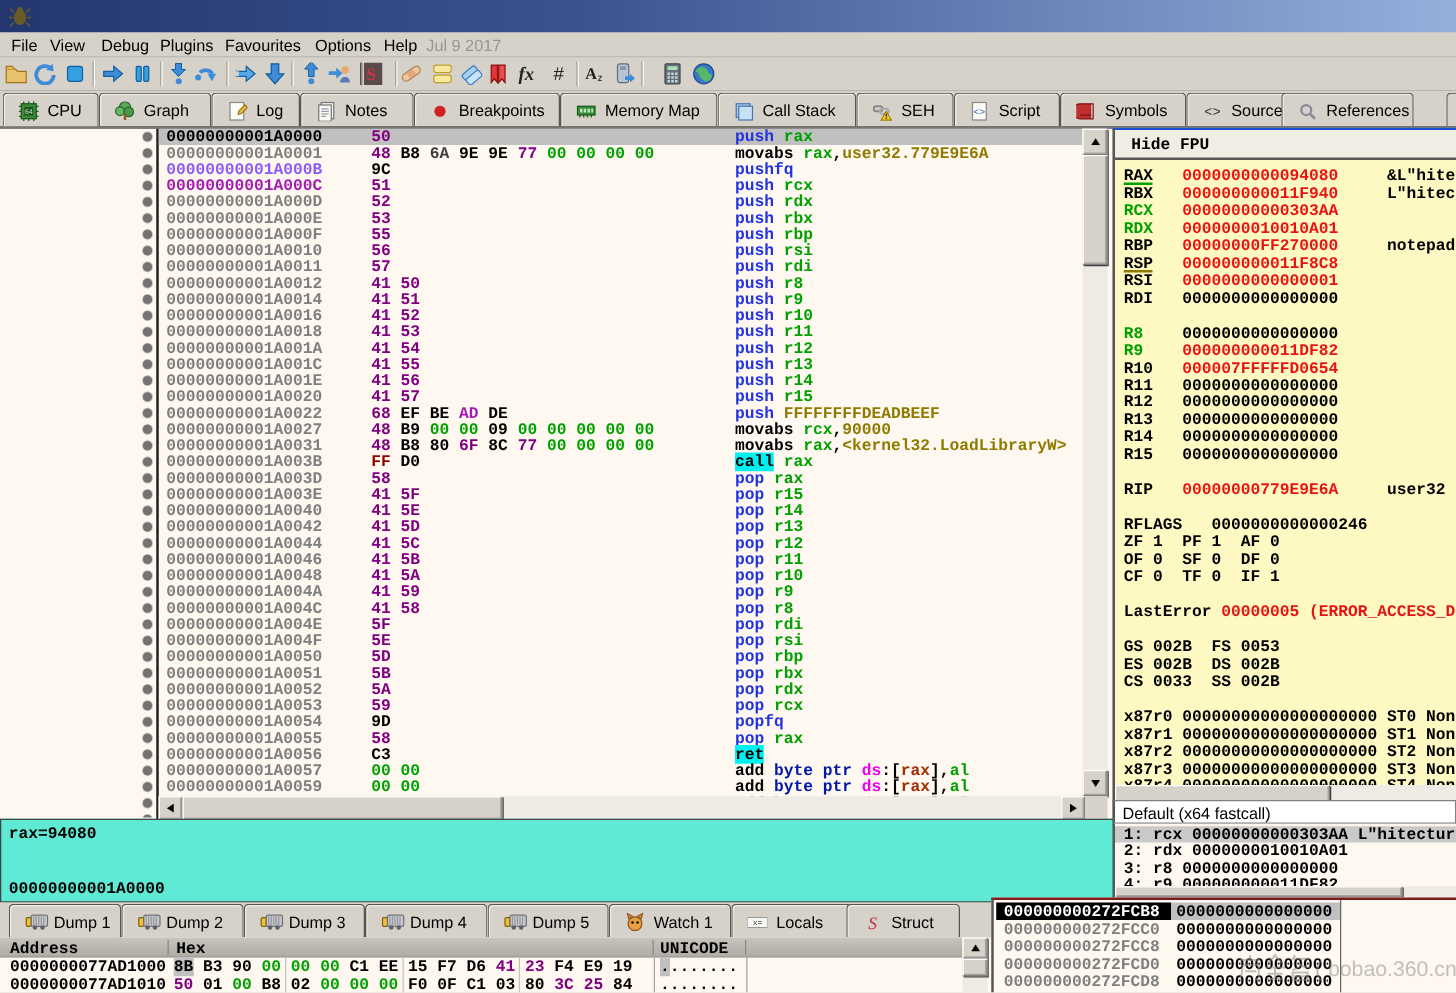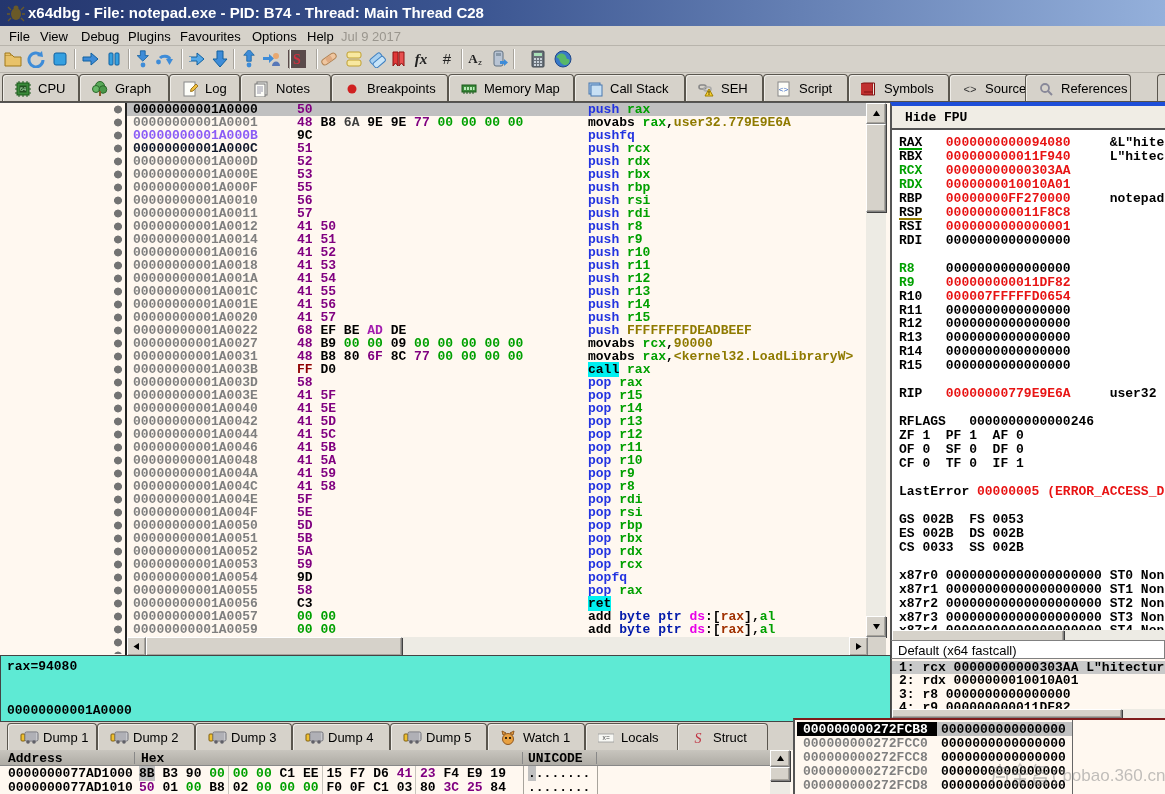--- a/index.html
+++ b/index.html
@@ -19,21 +19,20 @@
 </style></head><body>
 
 <div class="abs" style="left:0;top:0;width:1165px;height:26px;background:linear-gradient(90deg,#24366E,#3A5490 40%,#94B0DB)">
   <svg style="position:absolute;left:7px;top:4px" width="18" height="18" viewBox="0 0 18 18">
       <ellipse cx="9" cy="10" rx="5" ry="6" fill="#6A5A28"></ellipse>
       <circle cx="9" cy="4" r="2.5" fill="#6A5A28"></circle>
       <g stroke="#6A5A28" stroke-width="1.4">
         <path d="M4 6L1 3M14 6l3-3M3 10H0M15 10h3M4 14l-3 3M14 14l3 3"></path>
       </g>
     </svg>
-  <span style="position:absolute;left:28px;top:4px;font-size:15px;font-weight:bold;color:#FFF">x64dbg - File: notepad.exe - PID: B74 - Thread: Main Thread C28</span>
 </div>
 
 <div class="abs" style="left:0;top:26px;width:1165px;height:20px;background:#D6D2CA;border-bottom:1px solid #B8B4AC">
   <span style="position:absolute;left:9px;top:3px;font-size:13px">File</span>
   <span style="position:absolute;left:40px;top:3px;font-size:13px">View</span>
   <span style="position:absolute;left:81px;top:3px;font-size:13px">Debug</span>
   <span style="position:absolute;left:128px;top:3px;font-size:13px">Plugins</span>
   <span style="position:absolute;left:180px;top:3px;font-size:13px">Favourites</span>
   <span style="position:absolute;left:252px;top:3px;font-size:13px">Options</span>
   <span style="position:absolute;left:307px;top:3px;font-size:13px">Help</span>
@@ -257,21 +256,21 @@
   <div class="abs" style="left:0;top:28px;width:1165px;height:1px;background:#55524C;z-index:2"></div>
 </div>
 
 <div class="abs" style="left:0;top:102px;width:890px;height:553px;background:#FFF8F0;border-top:1px solid #555">
   <div class="abs" style="left:111px;top:0;width:14px;height:551px;background-image:radial-gradient(circle at 7px 6.5px,#737373 3.6px,rgba(0,0,0,0) 4.3px);background-size:14px 13px"></div>
   <div class="abs" style="left:125px;top:0;width:2px;height:553px;background:#222"></div>
   <div class="abs" style="left:127px;top:-0.5px;width:739px;height:13px;background:#C0C0C0"></div>
   <pre class="abs" style="left:133px;top:-0.5px;font-weight:bold"><b style="color:#000">00000000001A0000</b>
 <b style="color:#7F7F7F">00000000001A0001</b>
 <b style="color:#8b5cf6">00000000001A000B</b>
-<b style="color:#0f172a">00000000001A000C</b>
+<b style="color:#a21caf">00000000001A000C</b>
 <b style="color:#7F7F7F">00000000001A000D</b>
 <b style="color:#7F7F7F">00000000001A000E</b>
 <b style="color:#7F7F7F">00000000001A000F</b>
 <b style="color:#7F7F7F">00000000001A0010</b>
 <b style="color:#7F7F7F">00000000001A0011</b>
 <b style="color:#7F7F7F">00000000001A0012</b>
 <b style="color:#7F7F7F">00000000001A0014</b>
 <b style="color:#7F7F7F">00000000001A0016</b>
 <b style="color:#7F7F7F">00000000001A0018</b>
 <b style="color:#7F7F7F">00000000001A001A</b>
@@ -409,21 +408,21 @@
     </div>
   <div class="sb" style="left:146px;top:534px;width:256px;height:19px"></div>
   <div class="sb" style="left:849px;top:534px;width:19px;height:19px;display:flex;align-items:center;justify-content:center">
       <svg width="9" height="9" viewBox="0 0 9 9">
         <path d="M7.5 4.5L2 1v7z" fill="#000"></path>
       </svg>
     </div>
   <div class="abs" style="left:868px;top:534px;width:18px;height:19px;background:#D6D2CA"></div>
 </div>
 
-<div class="abs" style="left:890px;top:102px;width:275px;height:553px;background:#ffffff;border-top:4px solid #1d4ed8;border-left:2px solid #555;overflow:hidden">
+<div class="abs" style="left:890px;top:102px;width:275px;height:553px;background:#fef9c3;border-top:2px solid #1d4ed8;border-left:2px solid #555;overflow:hidden">
   <div class="abs" style="left:0;top:0;width:275px;height:24px;background:#F0EDE5;border-bottom:2px solid #555">
     <pre style="position:absolute;left:13px;top:5px;font-weight:bold">Hide FPU</pre>
   </div>
   <pre class="abs" style="left:7px;top:30px;line-height:13.95px;font-weight:bold;width:400px"><b style="color:#000;display:inline-block;line-height:11px;border-bottom:2px solid #00A000">RAX</b>&nbsp;&nbsp;&nbsp;<b style="color:#E81414">0000000000094080</b>&nbsp;&nbsp;&nbsp;&nbsp;&nbsp;<b style="color:#000">&amp;L"hite</b>
 <b style="color:#000">RBX</b>&nbsp;&nbsp;&nbsp;<b style="color:#E81414">000000000011F940</b>&nbsp;&nbsp;&nbsp;&nbsp;&nbsp;<b style="color:#000">L"hitect</b>
 <b style="color:#00A000">RCX</b>&nbsp;&nbsp;&nbsp;<b style="color:#E81414">00000000000303AA</b>
 <b style="color:#00A000">RDX</b>&nbsp;&nbsp;&nbsp;<b style="color:#E81414">0000000010010A01</b>
 <b style="color:#000">RBP</b>&nbsp;&nbsp;&nbsp;<b style="color:#E81414">00000000FF270000</b>&nbsp;&nbsp;&nbsp;&nbsp;&nbsp;<b style="color:#000">notepad</b>
 <b style="color:#000;display:inline-block;line-height:11px;border-bottom:2px solid #8F7A00">RSP</b>&nbsp;&nbsp;&nbsp;<b style="color:#E81414">000000000011F8C8</b>
 <b style="color:#000">RSI</b>&nbsp;&nbsp;&nbsp;<b style="color:#E81414">0000000000000001</b>

